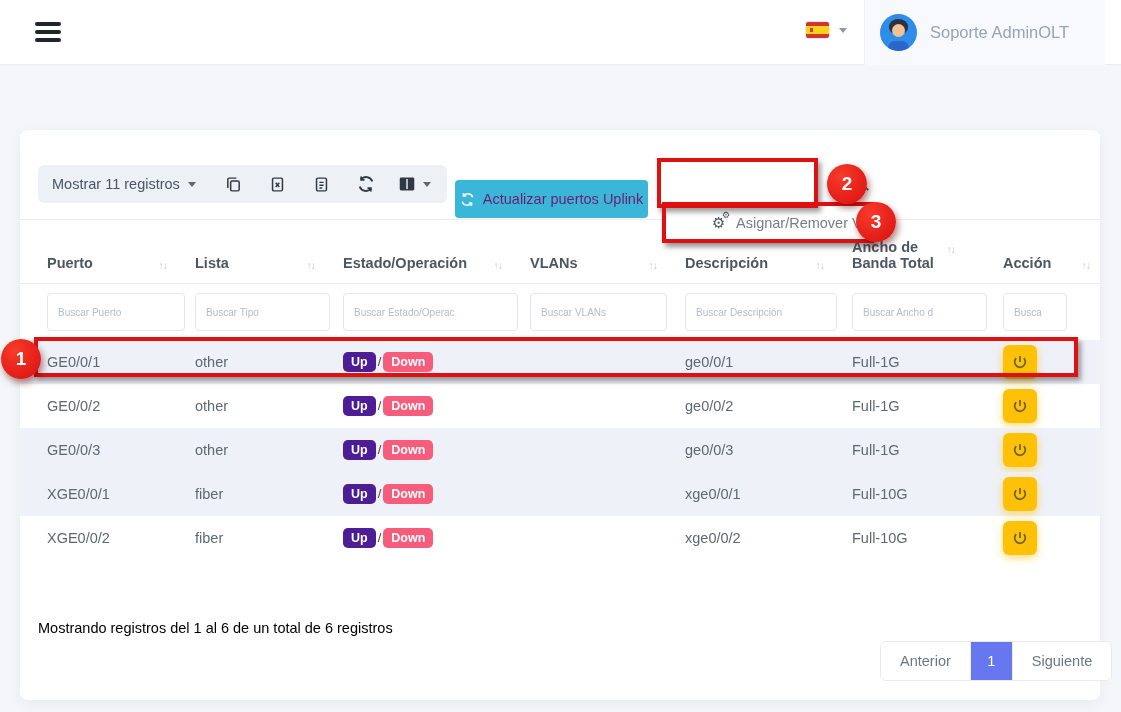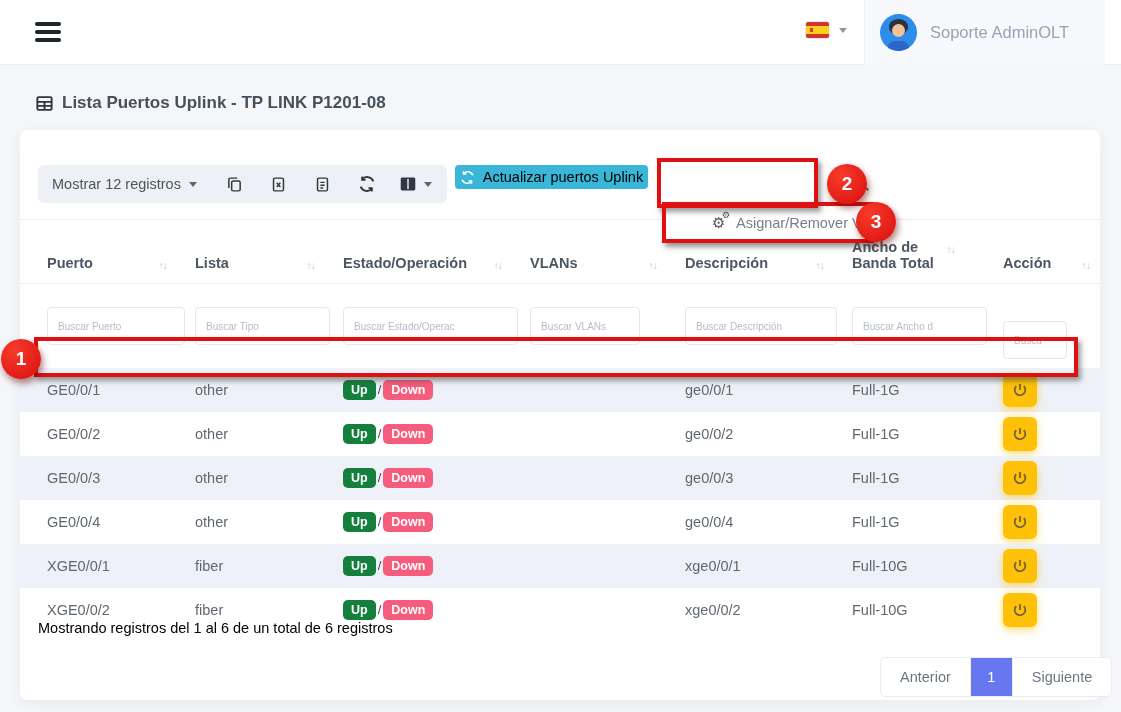--- a/index.html
+++ b/index.html
@@ -45,22 +45,22 @@
                      border-radius:6px; display:flex; align-items:center; padding:0 14px; }
   .show-entries { display:flex; align-items:center; gap:8px; color:#4a5560; font-size:14.5px; cursor:pointer; }
   .show-entries .caret { color:#5d6772; }
   .tool-icons { display:flex; align-items:center; margin-left:26px; gap:20px; }
   .icon-btn { width:24px; height:24px; display:flex; align-items:center; justify-content:center;
               color:#2f3844; cursor:pointer; }
   .icon-btn svg { display:block; }
   .col-vis { display:flex; align-items:center; gap:7px; color:#2f3844; cursor:pointer; }
   .col-vis .caret { color:#5d6772; }
 
-  .btn-update { position:absolute; left:435px; top:35px; width:193px; height:24px; background:#3ab7d8;
-                border:none; border-radius:4px; color:#000000; font-size:14.5px; display:flex; align-items:center;
+  .btn-update { position:absolute; left:435px; top:50px; width:193px; height:38px; background:#3ab7d8;
+                border:none; border-radius:4px; color:#701a75; font-size:14.5px; display:flex; align-items:center;
                 justify-content:center; gap:8px; cursor:pointer; font-family:inherit; }
   .btn-tools { position:absolute; left:662px; top:163px; width:150px; height:40px; background:#1a2127;
                border:none; border-radius:4px; color:#fff; font-size:14.5px; display:flex; align-items:center;
                justify-content:center; gap:9px; cursor:pointer; font-family:inherit; z-index:40; }
   .btn-tools .caret { color:#fff; margin-left:2px; }
 
   .search-wrap { position:absolute; left:832px; top:44px; display:flex; align-items:center; }
   .search-input { position:absolute; left:855px; top:36px; width:202px; height:36px; border:1px solid #e3e7ee;
                   border-radius:4px; padding:0 12px; font-size:14.5px; color:#3a434d; font-family:inherit; outline:none; }
   input::placeholder { color:#b4bcc8; opacity:1; }
@@ -73,31 +73,31 @@
        vertical-align:bottom; cursor:pointer; }
   th .sort { float:right; margin-right:28px; font-size:10.5px; color:#c6ccd6; letter-spacing:-1px;
              position:relative; top:4px; }
   th.col-accion .sort { margin-right:10px; }
   tr.filter-row td { padding:9px 14px 9px 0; }
   .filter-input { width:100%; height:38px; border:1px solid #e3e7ee; border-radius:4px; padding:0 10px;
                   font-size:10px; color:#3a434d; font-family:inherit; outline:none; background:#fff; }
   tbody td { height:44px; font-size:14.5px; color:#5f6871; vertical-align:middle; }
   tbody tr.odd { background:#eef1f8; }
   .badge { display:inline-block; padding:3px 8px; border-radius:5px; color:#fff; font-size:12.5px; font-weight:bold; }
-  .badge-up { background:#15803d; }
+  .badge-up { background:#4c1d95; }
   .badge-down { background:#f65d7c; }
   .badge-sep { color:#3f4750; margin:0 2px; font-size:13px; }
   .power-btn { width:34px; height:34px; border:none; border-radius:6px; background:#ffc107; color:#6d6041;
                display:flex; align-items:center; justify-content:center; cursor:pointer;
                box-shadow:0 3px 8px rgba(255,193,7,.55); }
 
   
   .table-info { position:absolute; left:18px; top:490px; font-size:14.5px; color:#000000; }
   .pagination { position:absolute; left:860px; top:511px; display:flex; border:1px solid #e8ebf0;
-                border-radius:6px; overflow:hidden; background:#fff;margin-top:16px; }
+                border-radius:6px; overflow:hidden; background:#fff; }
   .page-btn { height:38px; display:flex; align-items:center; justify-content:center; font-size:14.5px;
               color:#6c7683; background:#fff; border:none; cursor:pointer; font-family:inherit; }
   .page-prev { padding:0 19px; border-right:1px solid #eceef3; }
   .page-next { padding:0 19px; border-left:1px solid #eceef3; }
   .page-num { width:41px; background:#6777ef; color:#fff; }
 
   
   .dropdown { position:absolute; left:666px; top:206px; width:204px; height:33px; background:#fff;
               border-radius:3px; box-shadow:0 2px 8px rgba(30,40,60,.18); display:flex; align-items:center;
               padding-left:46px; z-index:50; cursor:pointer; }
@@ -146,33 +146,26 @@
     <div class="userbox">
       <span class="avatar">
         <span class="hair"></span>
           <span class="face"></span>
           <span class="shirt"></span>
       </span>
       <span class="username">Soporte AdminOLT</span>
     </div>
   </div>
 
-  <div class="page-title">
-    <svg width="19" height="19" viewBox="0 0 24 24" fill="none" stroke="#2e3640" stroke-width="2.4">
-      <rect x="3" y="4" width="18" height="16" rx="1.5"></rect>
-        <path d="M3 10h18M12 10v10M3 15h18"></path>
-    </svg>
-    <span>Lista Puertos Uplink - TP LINK P1201-08</span>
-  </div>
 
   <div class="card">
 
     <div class="btn-group-light">
       <span class="show-entries">
-        <span>Mostrar 12 registros</span>
+        <span>Mostrar 11 registros</span>
         <span class="caret"></span>
       </span>
       <span class="tool-icons">
         <span class="icon-btn">
           <svg width="17" height="17" viewBox="0 0 24 24" fill="none" stroke="currentColor" stroke-width="2.1">
             <rect x="8" y="7" width="12" height="14" rx="2"></rect>
               <path d="M16 3H6a2 2 0 0 0-2 2v12"></path>
           </svg>
         </span>
         <span class="icon-btn">
@@ -252,24 +245,24 @@
               <span class="sort">↑↓</span>
               <span>Ancho de Banda Total</span></th>
             <th class="col-accion">
               <span class="sort">↑↓</span>
               <span>Acción</span></th>
           </tr>
           <tr class="filter-row">
             <td style="padding-left:27px"><input class="filter-input" style="width: 138px;" placeholder="Buscar Puerto"></td>
             <td><input class="filter-input" style="width: 135px;" placeholder="Buscar Tipo"></td>
             <td><input class="filter-input" style="width: 175px;" placeholder="Buscar Estado/Operac"></td>
-            <td><input class="filter-input" style="width: 110px;" placeholder="Buscar VLANs"></td>
+            <td><input class="filter-input" style="width: 137px;" placeholder="Buscar VLANs"></td>
             <td><input class="filter-input" style="width: 152px;" placeholder="Buscar Descripción"></td>
             <td><input class="filter-input" style="width: 135px;" placeholder="Buscar Ancho d"></td>
-            <td><input class="filter-input" style="width: 64px; margin-top: 28px;" placeholder="Busca"></td>
+            <td><input class="filter-input" style="width: 64px;" placeholder="Busca"></td>
           </tr>
         </thead>
         <tbody>
           <tr class="odd">
             <td style="padding-left:27px">GE0/0/1</td>
             <td>other</td>
             <td><span class="badge badge-up">Up</span><span class="badge-sep">/</span><span class="badge badge-down">Down</span></td>
             <td></td>
             <td>ge0/0/1</td>
             <td>Full-1G</td>
@@ -297,36 +290,20 @@
                   </svg>
                 </button>
               </td>
           </tr>
           <tr class="odd">
             <td style="padding-left:27px">GE0/0/3</td>
             <td>other</td>
             <td><span class="badge badge-up">Up</span><span class="badge-sep">/</span><span class="badge badge-down">Down</span></td>
             <td></td>
             <td>ge0/0/3</td>
-            <td>Full-1G</td>
-            <td>
-                <button class="power-btn">
-                  <svg width="16" height="16" viewBox="0 0 24 24" fill="none" stroke="currentColor" stroke-width="2.6">
-                    <path d="M12 3v9"></path>
-                    <path d="M6.3 6.3a8 8 0 1 0 11.4 0"></path>
-                  </svg>
-                </button>
-              </td>
-          </tr>
-          <tr>
-            <td style="padding-left:27px">GE0/0/4</td>
-            <td>other</td>
-            <td><span class="badge badge-up">Up</span><span class="badge-sep">/</span><span class="badge badge-down">Down</span></td>
-            <td></td>
-            <td>ge0/0/4</td>
             <td>Full-1G</td>
             <td>
                 <button class="power-btn">
                   <svg width="16" height="16" viewBox="0 0 24 24" fill="none" stroke="currentColor" stroke-width="2.6">
                     <path d="M12 3v9"></path>
                     <path d="M6.3 6.3a8 8 0 1 0 11.4 0"></path>
                   </svg>
                 </button>
               </td>
           </tr>

